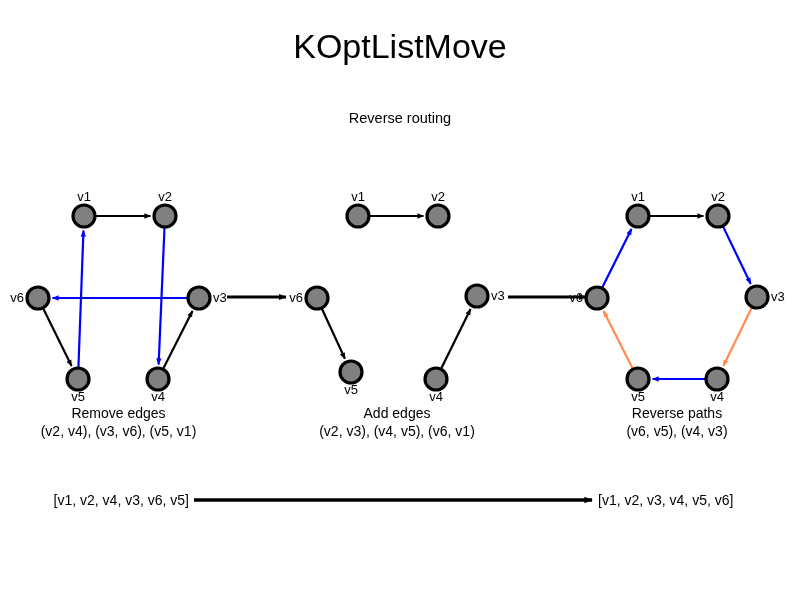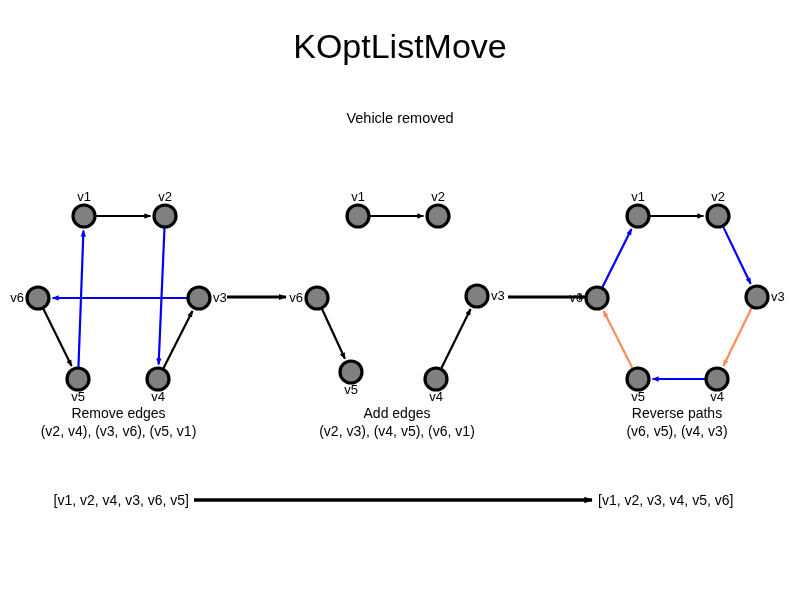--- a/index.html
+++ b/index.html
@@ -76,21 +76,21 @@
   }
 </style>
 </head>
 <body>
 
 <div id="stage">
 
   <div class="txt" id="title">KOptListMove</div>
 
 
-  <div class="txt" id="section-label">Vehicle removed</div>
+  <div class="txt" id="section-label">Reverse routing</div>
 
   <svg id="graph-svg" viewBox="0 0 800 600">
     <defs id="arrow-defs">
         <marker id="arw_000000_3.1" viewBox="0 0 10 10" refX="9.0" refY="5" markerWidth="3.1" markerHeight="3.1" orient="auto-start-reverse" markerUnits="strokeWidth">
           <path d="M 0 1.1 L 10 5 L 0 8.9 z" fill="#000000"></path>
         </marker>
         <marker id="arw_0000FF_3.1" viewBox="0 0 10 10" refX="9.0" refY="5" markerWidth="3.1" markerHeight="3.1" orient="auto-start-reverse" markerUnits="strokeWidth">
           <path d="M 0 1.1 L 10 5 L 0 8.9 z" fill="#0000FF"></path>
         </marker>
         <marker id="arw_FF8C55_3.1" viewBox="0 0 10 10" refX="9.0" refY="5" markerWidth="3.1" markerHeight="3.1" orient="auto-start-reverse" markerUnits="strokeWidth">

